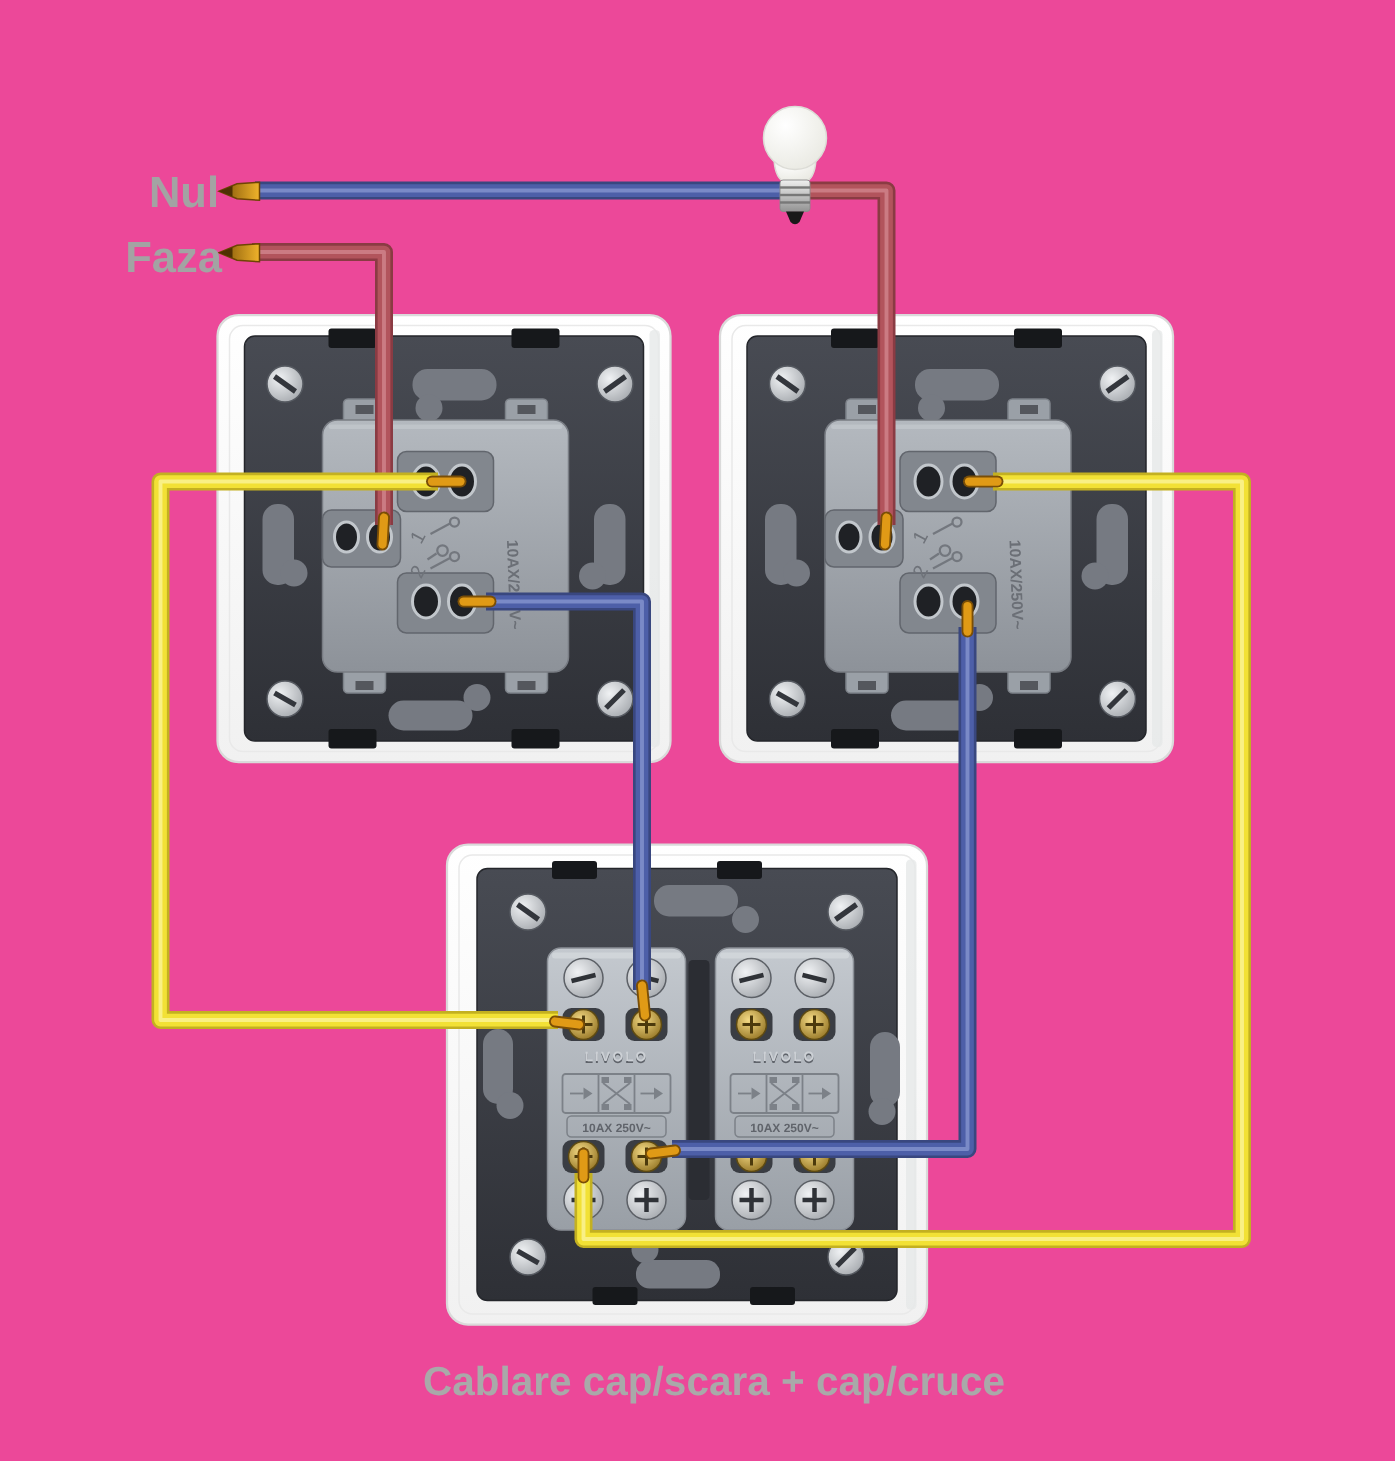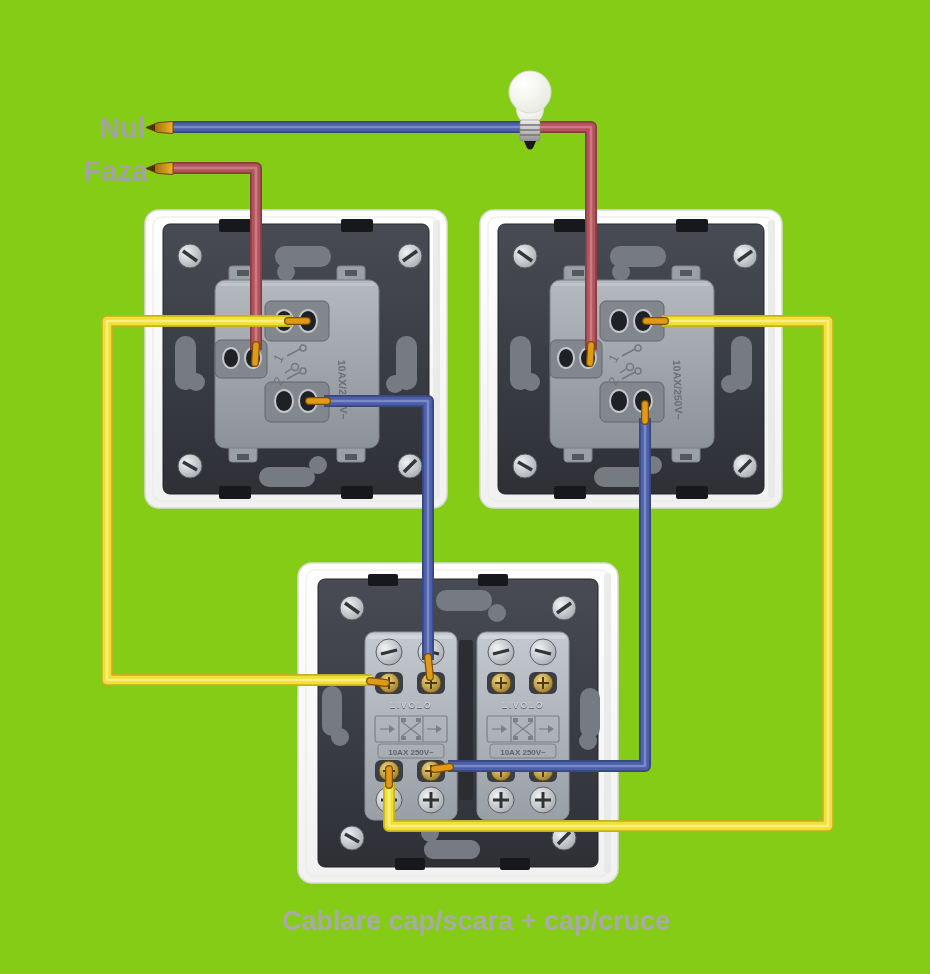--- a/index.html
+++ b/index.html
@@ -1,16 +1,16 @@
 <!DOCTYPE html>
 <html><head>
 <meta charset="utf-8">
 <style>
   html,body{margin:0;padding:0;background:#ffffff;}
-  .stage{position:relative;width:930px;height:974px;background:#84cc16;overflow:hidden;}
+  .stage{position:relative;width:930px;height:974px;background:#ec4899;overflow:hidden;}
   svg{display:block;}
   text{font-family:"Liberation Sans","DejaVu Sans",sans-serif;}
   .lbl{font-weight:700;}
 </style>
 </head>
 <body>
 
 <div class="stage">
 <svg width="930" height="974" viewBox="0 0 930 974" xmlns="http://www.w3.org/2000/svg">
   <defs>

